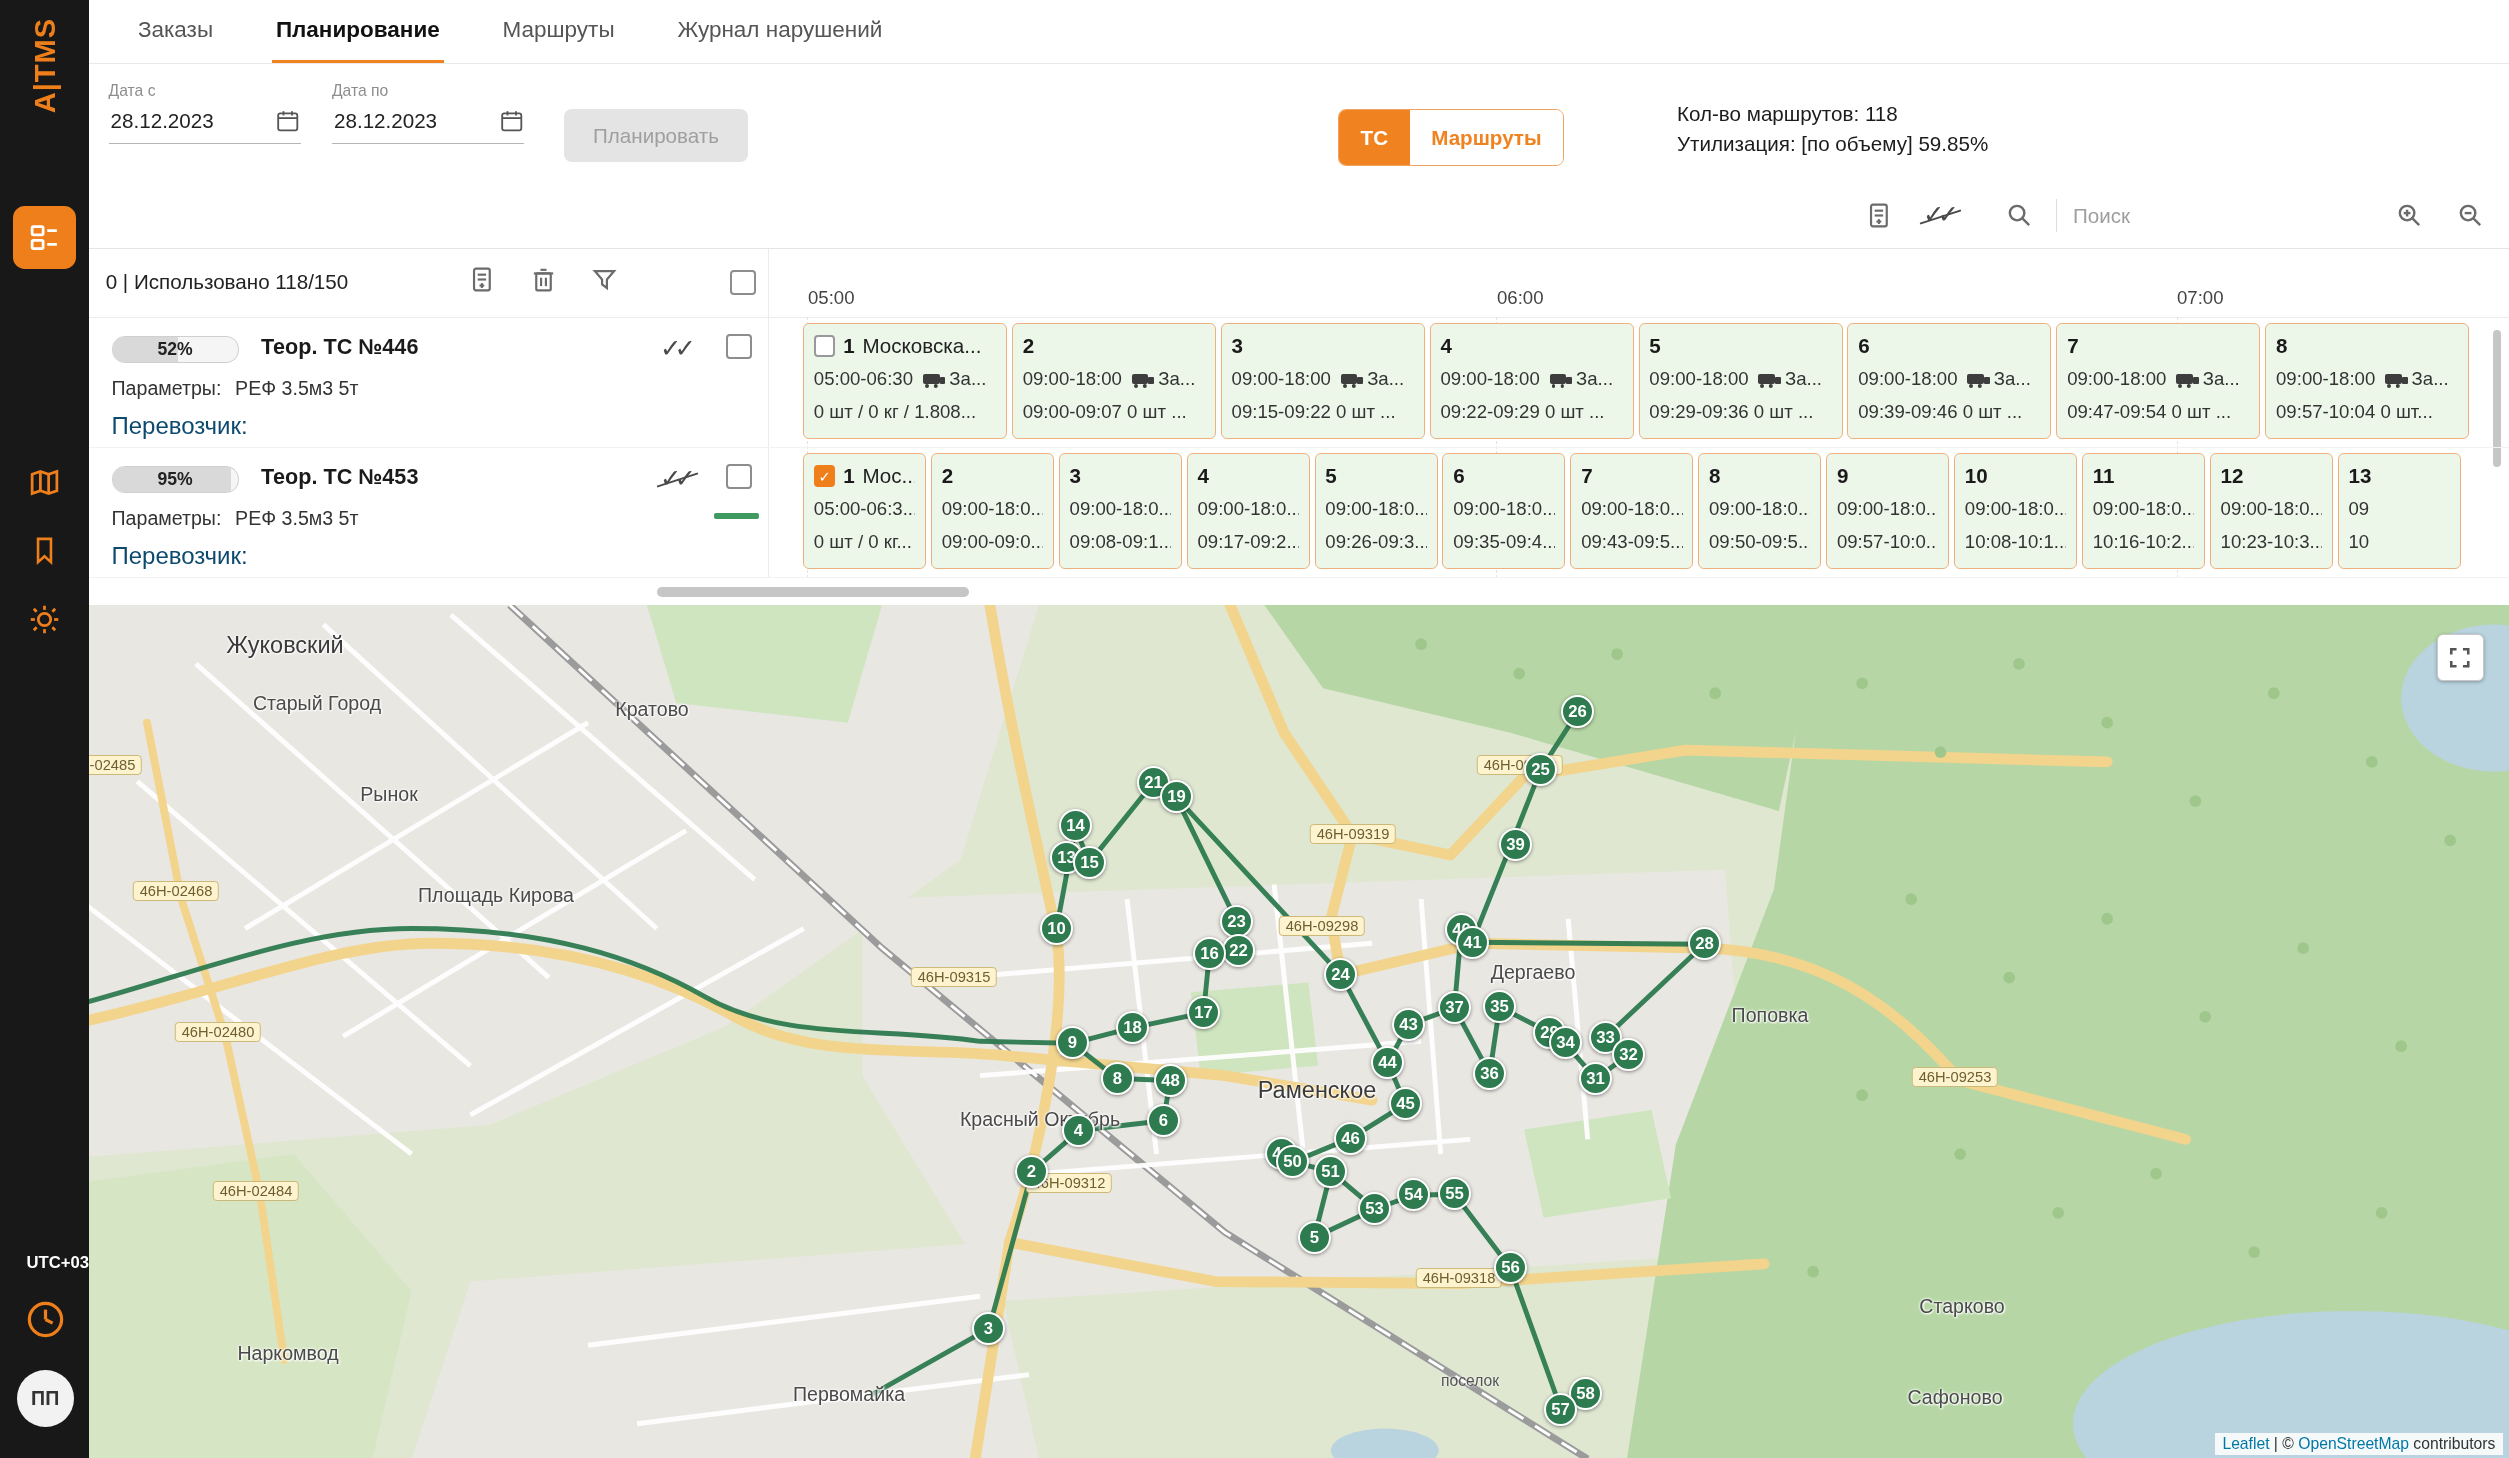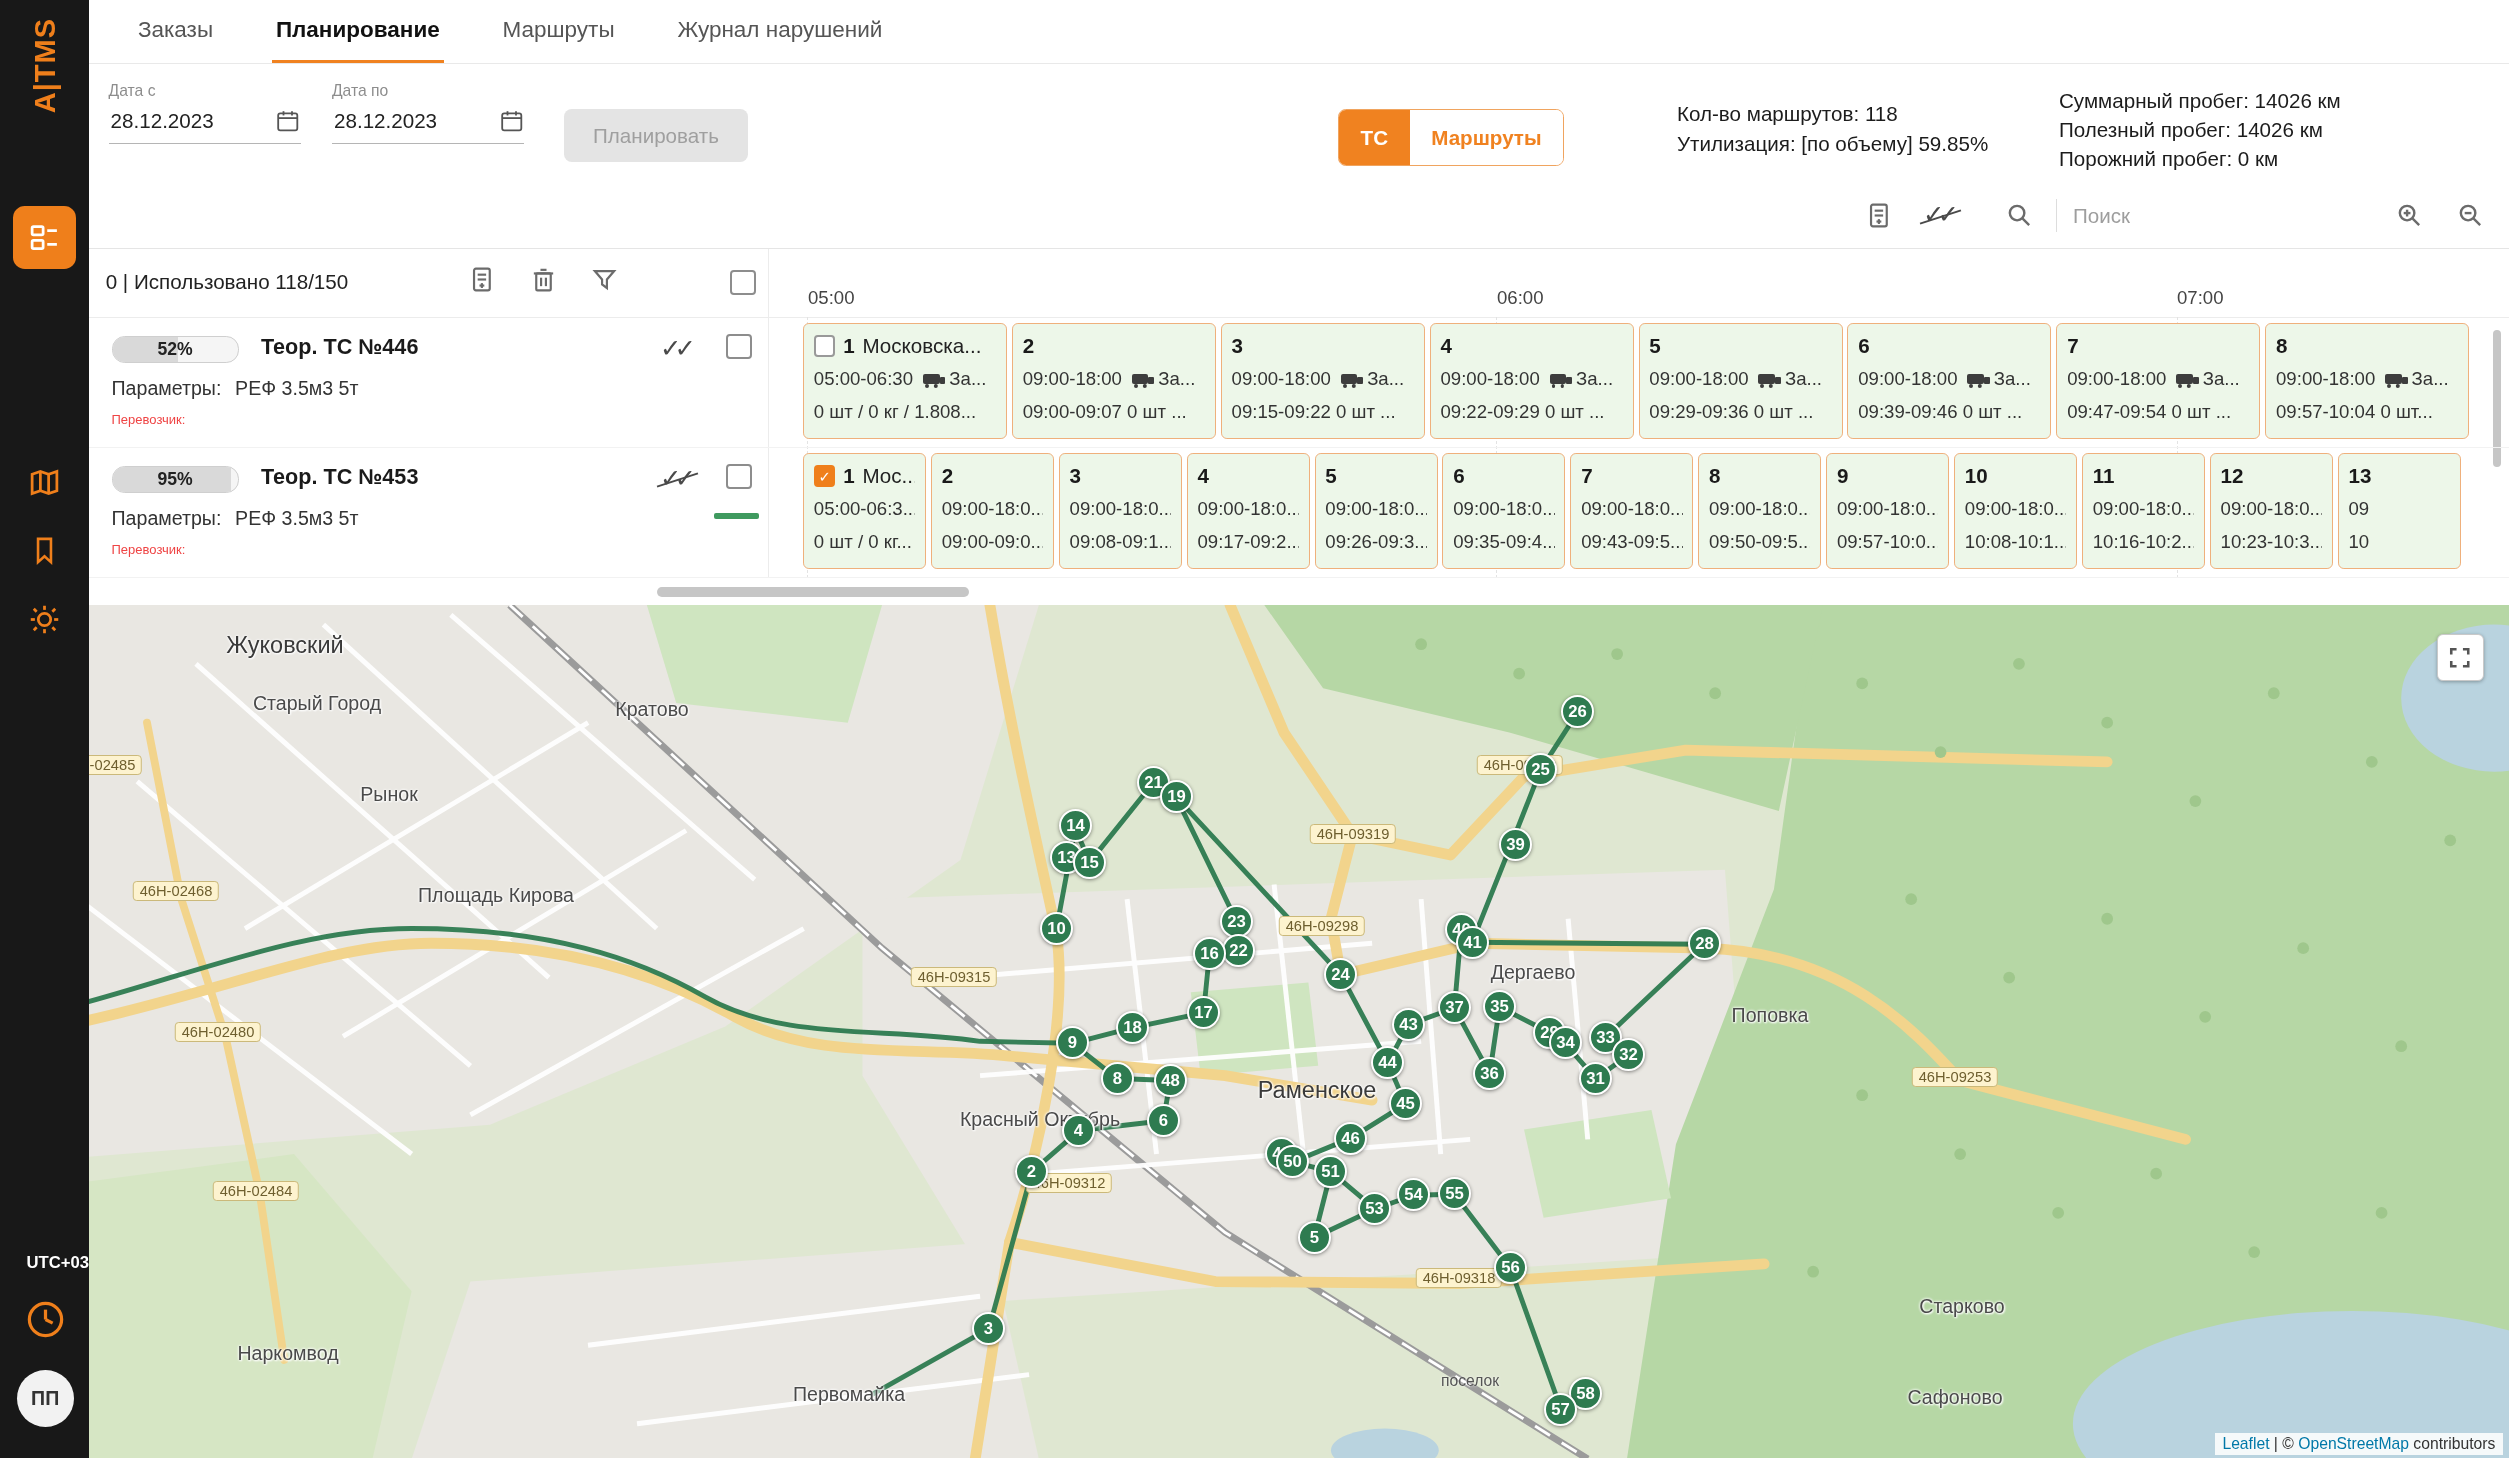--- a/index.html
+++ b/index.html
@@ -58,21 +58,21 @@
   .hour{position:absolute;bottom:7.8px;font-size:18.6px;color:#444}
   .vline{position:absolute;top:69px;height:261px;width:0;border-left:1px dashed #e3e3e3;z-index:0}
   .vrow{display:flex;height:129px;border-bottom:1px solid #f2f2f2;position:relative;z-index:1}
   .row-left{width:679px;flex:none;position:relative;border-right:1px solid #ececec}
   .pill{position:absolute;left:22.5px;top:17.6px;width:125px;height:25.5px;border:1px solid #cfcfcf;border-radius:12.7px;background:#f5f5f5;overflow:hidden}
   .pill-fill{position:absolute;left:0;top:0;bottom:0;background:#d9d9d9}
   .pill-text{position:relative;z-index:1;display:flex;align-items:center;justify-content:center;height:100%;font-size:17.6px;font-weight:700;color:#222}
   .vname{position:absolute;left:172px;top:15.7px;font-size:21.6px;font-weight:700;color:#1a1a1a}
   .vparams{position:absolute;left:22.5px;top:59px;font-size:19.6px;color:#333}
   .vparams .plabel{margin-right:13.7px}
-  .vcarrier{position:absolute;left:22.5px;top:94px;font-size:13px;color:#ef4444}
+  .vcarrier{position:absolute;left:22.5px;top:94px;font-size:24px;color:#0c4a6e}
   .row-assign{position:absolute;left:571px;top:17.6px}
   .checkbox{width:25.5px;height:25.5px;border:2px solid #8d8d8d;border-radius:3.9px;background:#fff;box-sizing:border-box;cursor:pointer}
   .row-checkbox{position:absolute;left:637px;top:15.7px}
   .selbar{position:absolute;left:625px;top:65px;width:45px;height:5.9px;background:#3f9a5f;border-radius:2px}
   .row-cells{flex:1;display:flex;align-items:flex-start;padding:4.9px 0 0 34px;overflow:hidden}
   .cell{flex:none;height:116px;background:#edf7e9;border:1px solid #efb07c;border-radius:5.9px;margin-right:4.9px;
         padding:5.9px 9.8px;box-sizing:border-box;overflow:hidden;cursor:pointer}
   .wide .cell{width:204px}
   .narrow .cell{width:123px}
   .c1{display:flex;align-items:center;gap:7.8px;height:33px;white-space:nowrap;overflow:hidden}
@@ -383,25 +383,20 @@
   </div>
   <div class="btn btn-plan">Планировать</div>
   <div class="toggle">
     <div class="tbtn active">ТС</div>
     <div class="tbtn">Маршруты</div>
   </div>
   <div class="stats stats-left">
       <div class="statline">Кол-во маршрутов: 118</div>
       <div class="statline">Утилизация: [по объему] 59.85%</div>
     </div>
-  <div class="stats stats-right">
-      <div class="statline">Суммарный пробег: 14026 км</div>
-      <div class="statline">Полезный пробег: 14026 км</div>
-      <div class="statline">Порожний пробег: 0 км</div>
-    </div>
 </div>
 
 <div class="subtoolbar">
   <div class="sicon" style="left:1773px">
     <svg width="29" height="29" viewBox="0 0 24 24">
       <g fill="none" stroke="#6b6b6b" stroke-width="1.8">
           <rect x="5" y="3" width="13" height="18" rx="1.5"></rect>
           <line x1="8" y1="8" x2="15" y2="8"></line>
           <line x1="8" y1="12" x2="15" y2="12"></line>
           <line x1="11.5" y1="15" x2="11.5" y2="19"></line>

